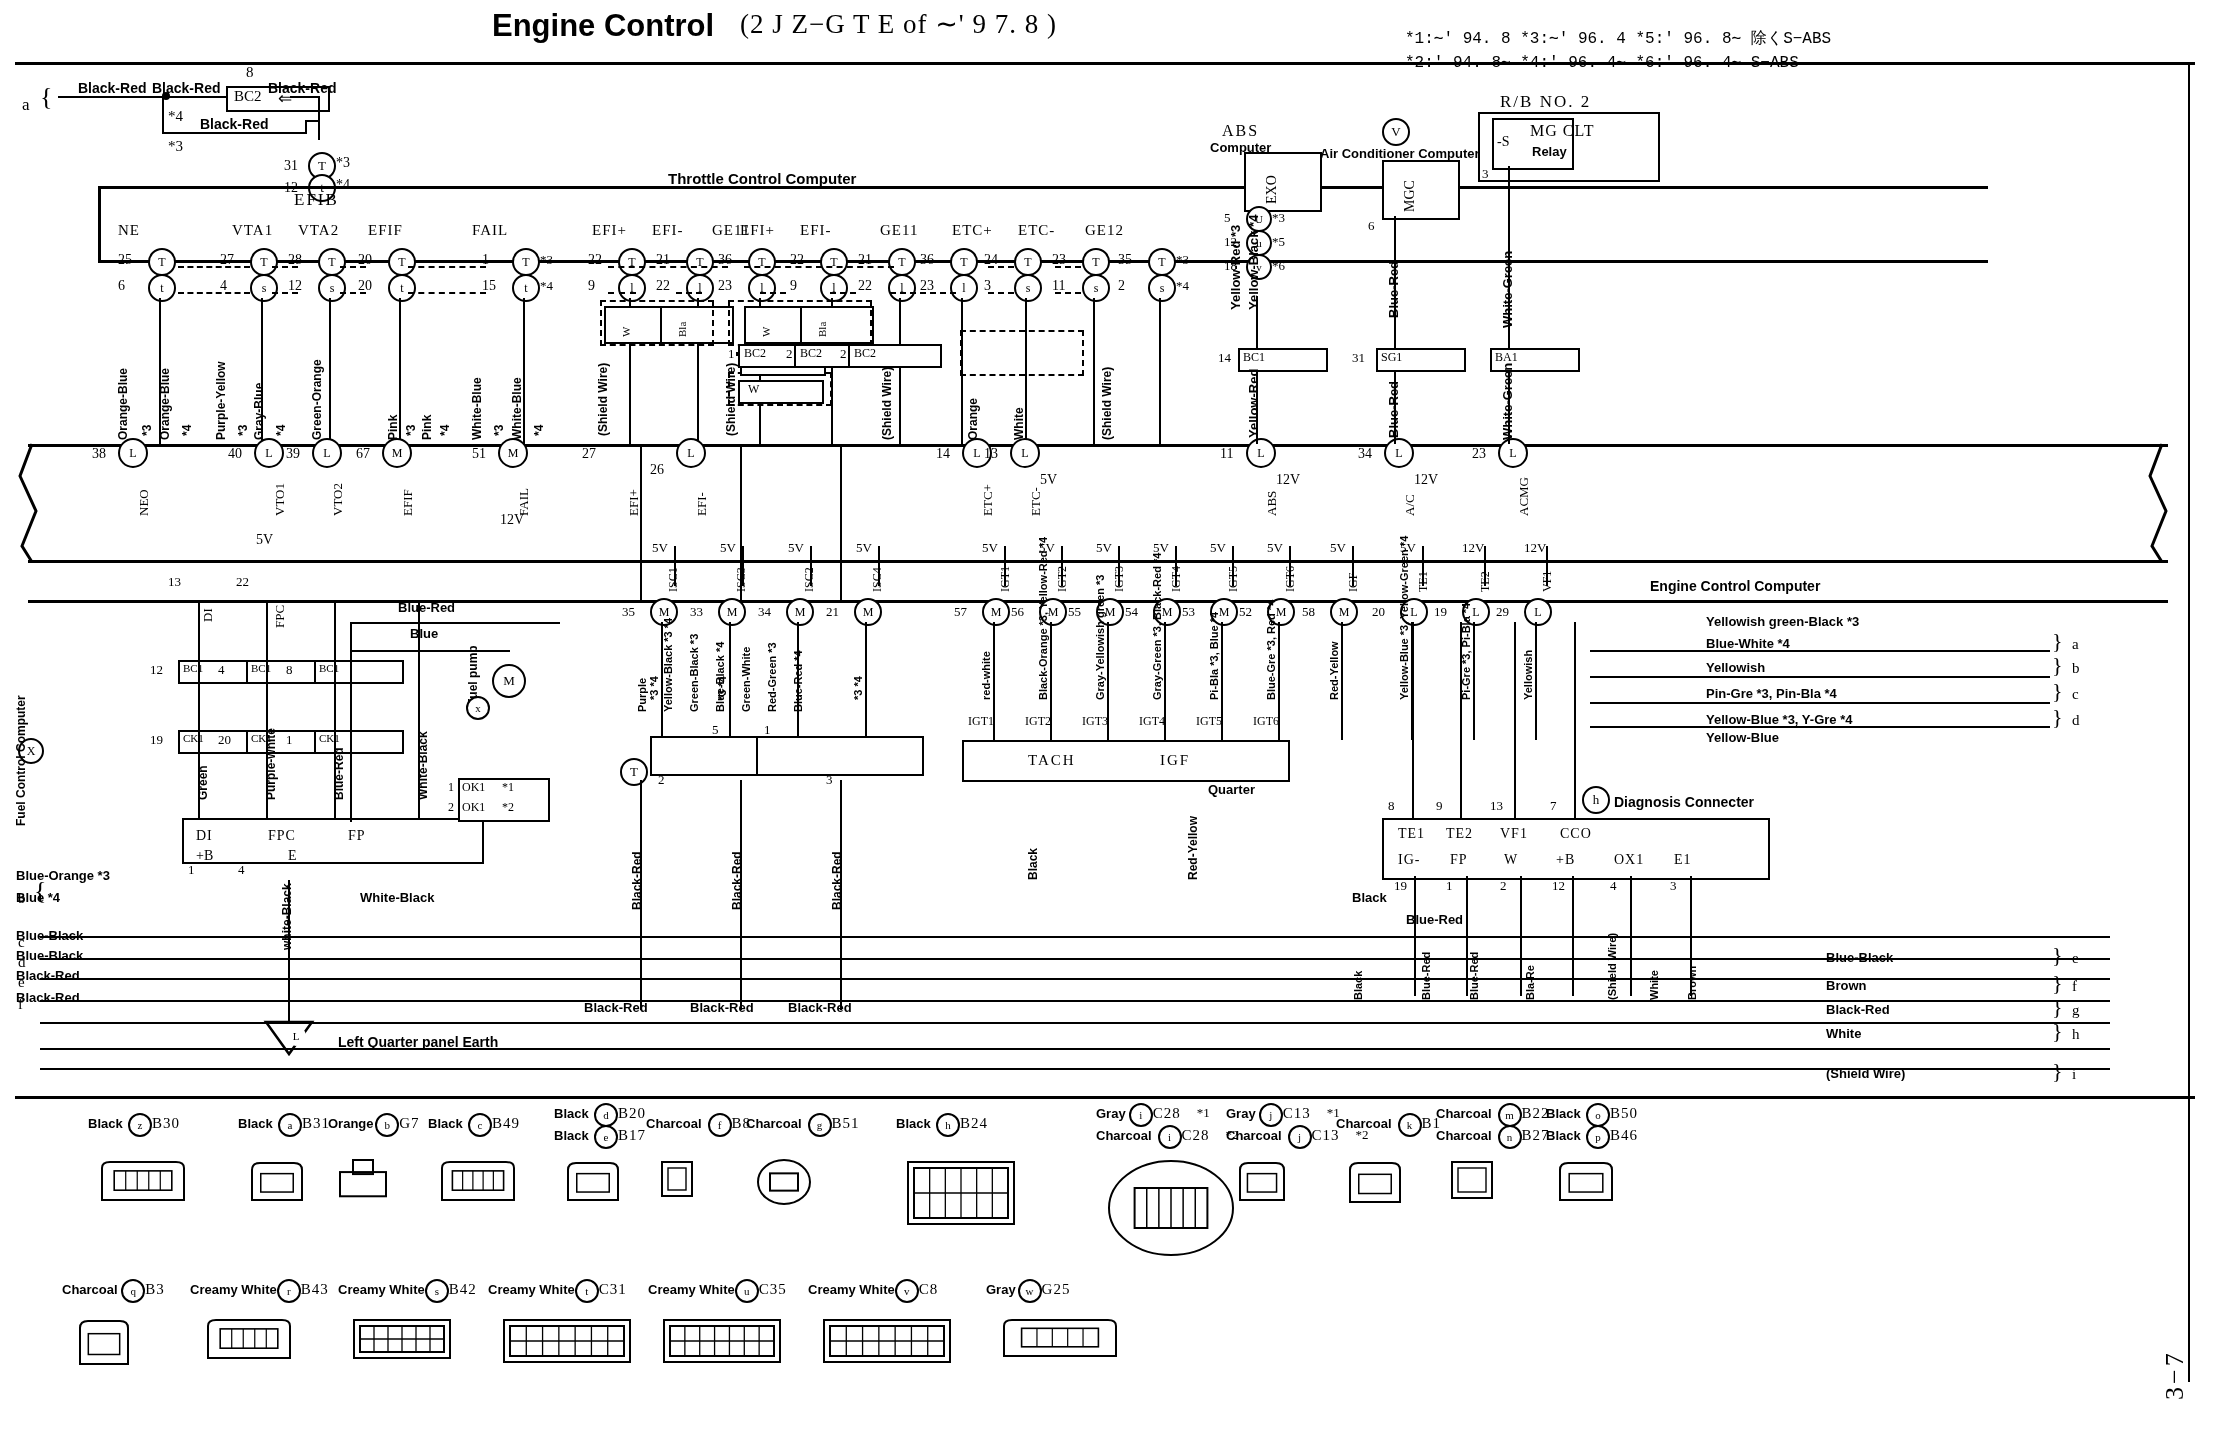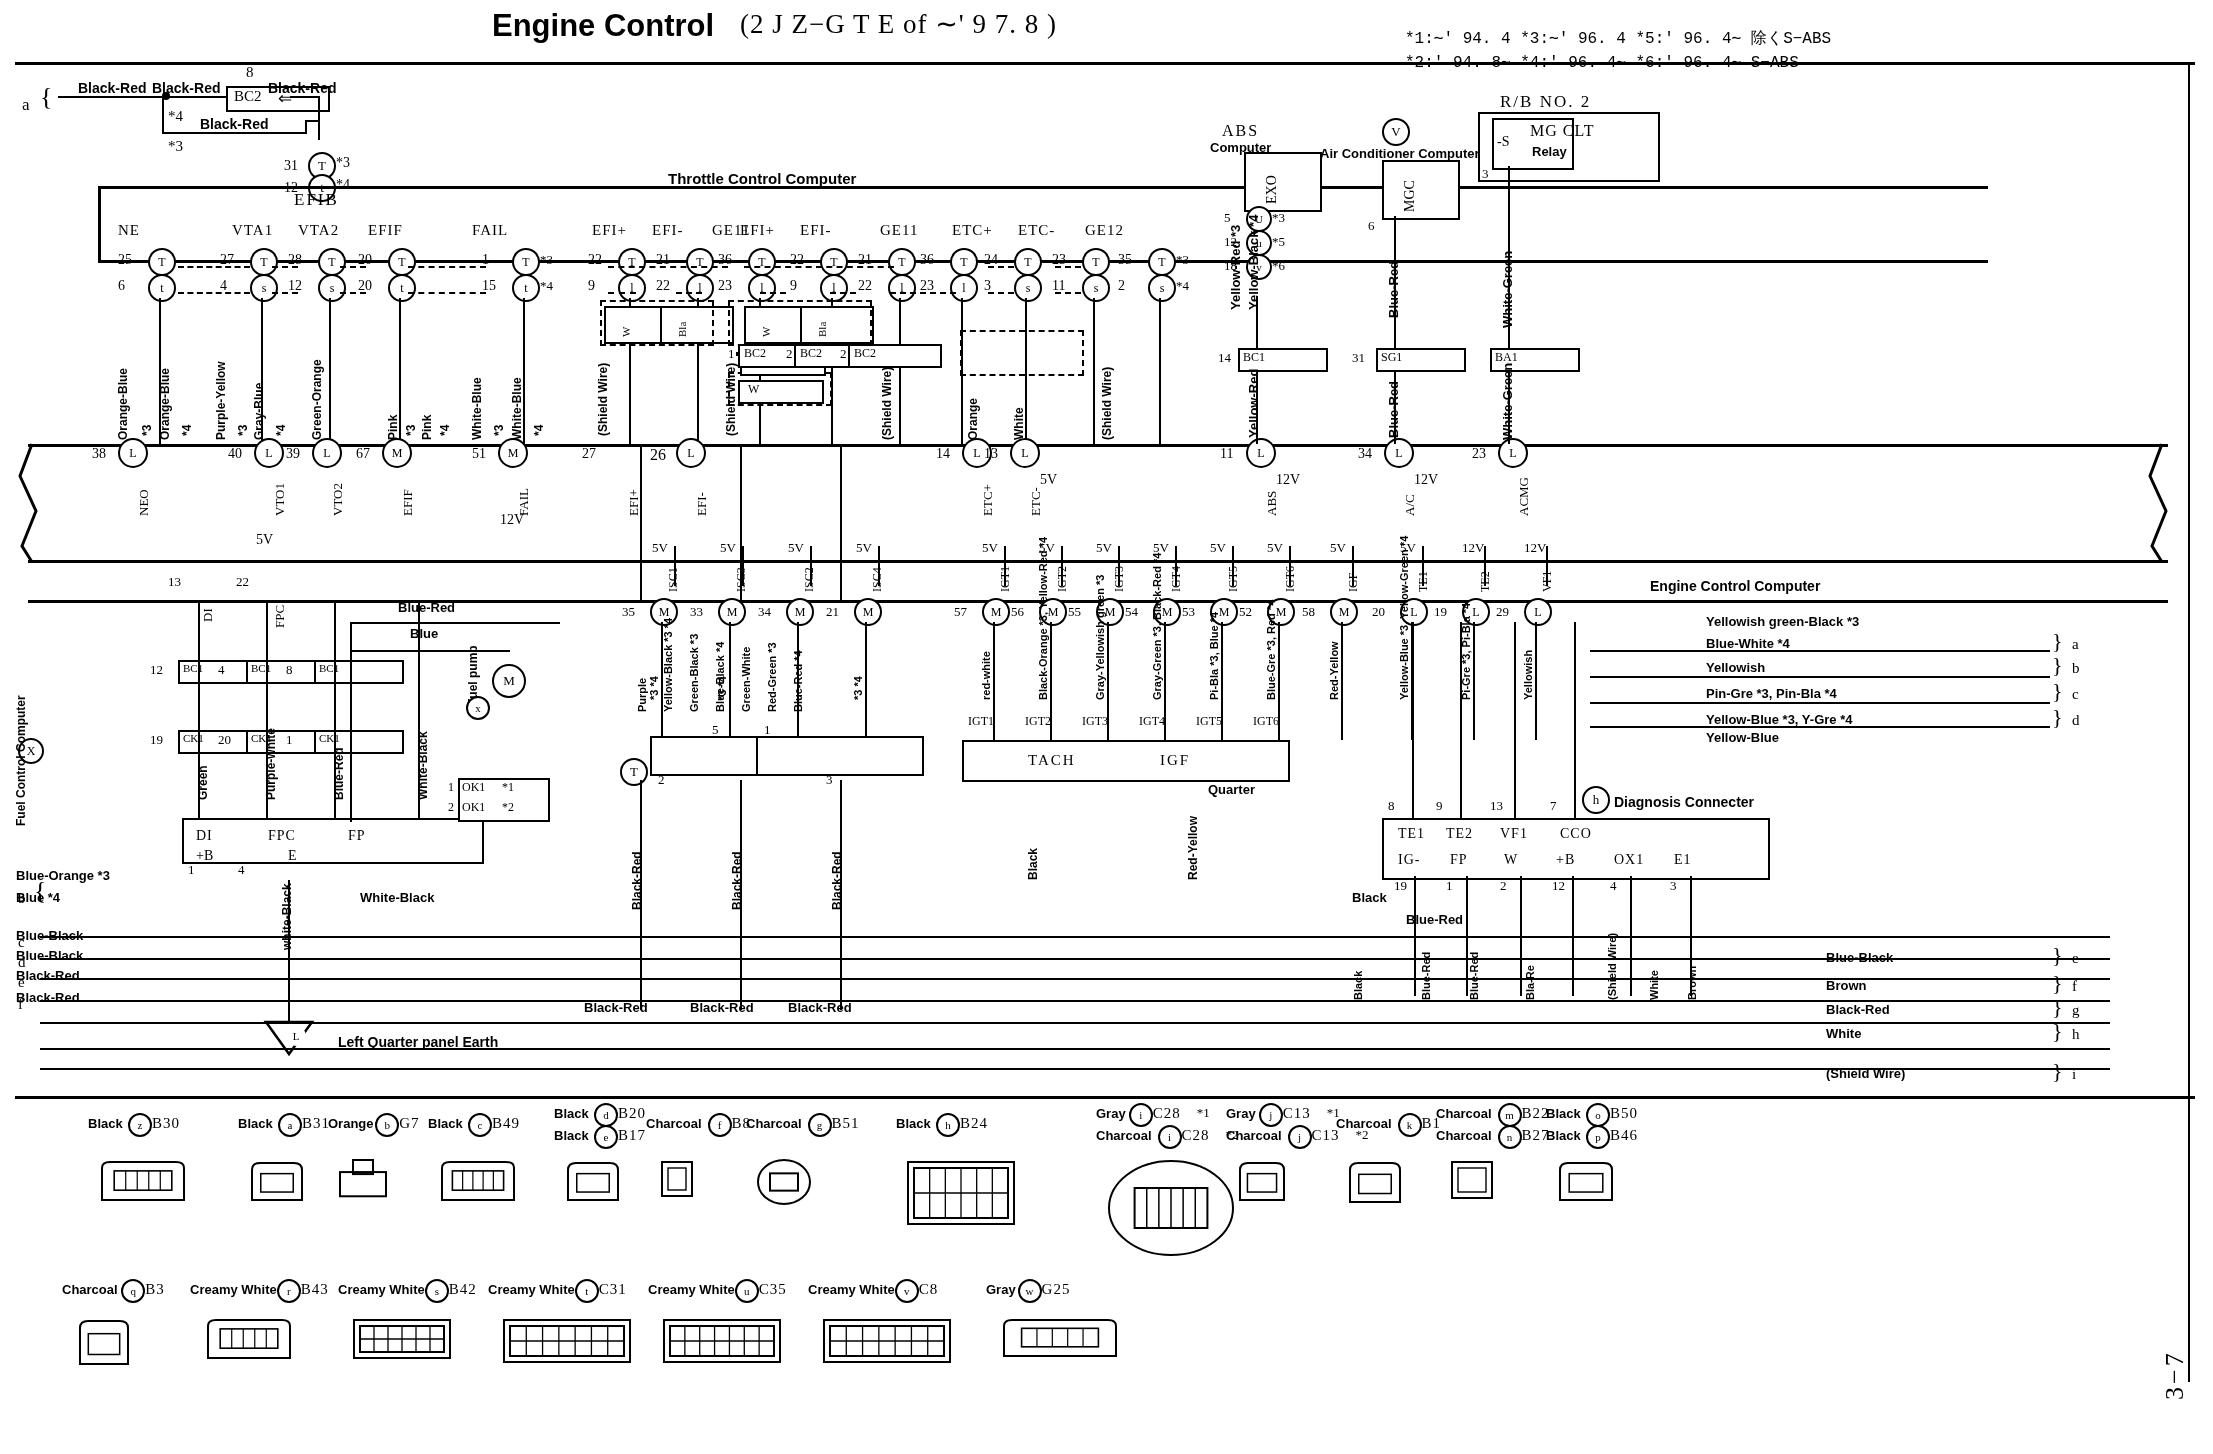--- a/index.html
+++ b/index.html
@@ -39,21 +39,21 @@
 
   .brace{position:absolute;font-size:26px;font-family:"Liberation Serif",serif;}
 </style>
 </head>
 <body>
 
 <div id="page">
 
   <div class="title t" style="left:492px;top:8px;font-size:31px;">Engine Control</div>
   <div class="t ttl2" style="left:740px;top:8px;">(2 J Z−G T E of ∼' 9 7. 8 )</div>
-  <div class="t mono" style="left:1405px;top:28px;font-size:16px;">*1:∼' 94. 4  *3:∼' 96. 4  *5:' 96. 4∼  除くS−ABS</div>
+  <div class="t mono" style="left:1405px;top:28px;font-size:16px;">*1:∼' 94. 8  *3:∼' 96. 4  *5:' 96. 8∼  除くS−ABS</div>
   <div class="t mono" style="left:1405px;top:52px;font-size:16px;">*2:' 94. 8∼  *4:' 96. 4∼  *6:' 96. 4∼  S−ABS</div>
   <div class="vert t" style="left:2160px;top:1400px;font-size:26px;letter-spacing:3px;">3−7</div>
 
   <div class="ln h3" style="left:15px;top:62px;width:2180px;"></div>
   <div class="ln v" style="left:2188px;top:62px;height:1320px;"></div>
 
   <div class="t" style="left:22px;top:95px;font-size:17px;">a</div>
   <div class="brace" style="left:40px;top:82px;">{</div>
   <div class="ln h" style="left:58px;top:96px;width:170px;"></div>
   <div class="dot" style="left:162px;top:92px;"></div>
@@ -288,21 +288,21 @@
       <div class="circ" style="left:312px;top:438px;width:26px;height:26px;font-size:12px;">L</div>
       <div class="vert t" style="left:330px;top:516px;font-size:13px;">VTO2</div>
       <div class="t" style="left:356px;top:446px;font-size:14px;">67</div>
       <div class="circ" style="left:382px;top:438px;width:26px;height:26px;font-size:12px;">M</div>
       <div class="vert t" style="left:400px;top:516px;font-size:13px;">EFIF</div>
       <div class="t" style="left:472px;top:446px;font-size:14px;">51</div>
       <div class="circ" style="left:498px;top:438px;width:26px;height:26px;font-size:12px;">M</div>
       <div class="vert t" style="left:516px;top:516px;font-size:13px;">FAIL</div>
       <div class="t" style="left:582px;top:446px;font-size:14px;">27</div>
       <div class="vert t" style="left:626px;top:516px;font-size:13px;">EFI+</div>
-      <div class="t" style="left:650px;top:446px;font-size:16px;">26</div>
+      <div class="t" style="left:650px;top:462px;font-size:14px;">26</div>
       <div class="circ" style="left:676px;top:438px;width:26px;height:26px;font-size:12px;">L</div>
       <div class="vert t" style="left:694px;top:516px;font-size:13px;">EFI-</div>
       <div class="t" style="left:936px;top:446px;font-size:14px;">14</div>
       <div class="circ" style="left:962px;top:438px;width:26px;height:26px;font-size:12px;">L</div>
       <div class="vert t" style="left:980px;top:516px;font-size:13px;">ETC+</div>
       <div class="t" style="left:984px;top:446px;font-size:14px;">13</div>
       <div class="circ" style="left:1010px;top:438px;width:26px;height:26px;font-size:12px;">L</div>
       <div class="vert t" style="left:1028px;top:516px;font-size:13px;">ETC-</div>
       <div class="t" style="left:1220px;top:446px;font-size:14px;">11</div>
       <div class="circ" style="left:1246px;top:438px;width:26px;height:26px;font-size:12px;">L</div>

